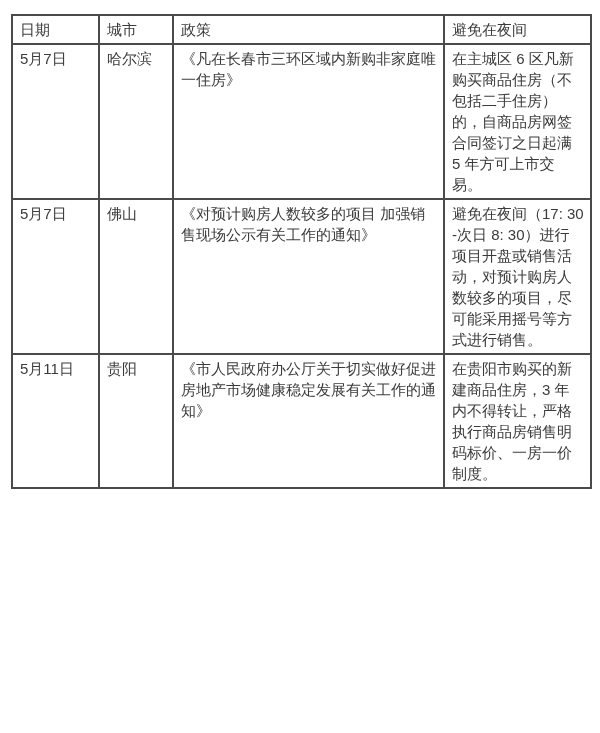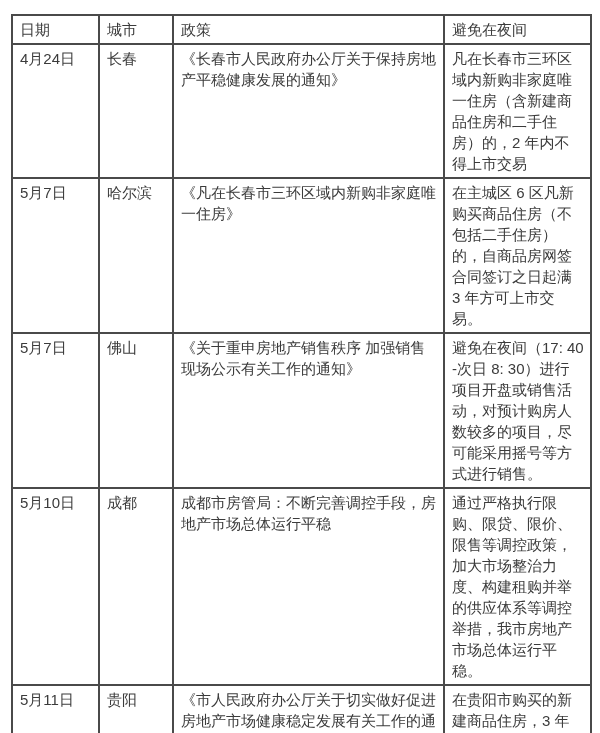--- a/index.html
+++ b/index.html
@@ -60,43 +60,31 @@
     </colgroup>
     <thead>
       <tr class="hdr-row">
         <th>日期</th>
         <th>城市</th>
         <th>政策</th>
         <th>避免在夜间</th>
       </tr>
     </thead>
     <tbody>
-      <tr class="row-0">
-        <td>4月24日</td>
-        <td>长春</td>
-        <td>《长春市人民政府办公厅关于保持房地产平稳健康发展的通知》</td>
-        <td>凡在长春市三环区域内新购非家庭唯一住房（含新建商品住房和二手住房）的，2 年内不得上市交易</td>
-      </tr>
       <tr class="row-1">
         <td>5月7日</td>
         <td>哈尔滨</td>
         <td>《凡在长春市三环区域内新购非家庭唯一住房》</td>
-        <td>在主城区 6 区凡新购买商品住房（不包括二手住房）的，自商品房网签合同签订之日起满 3 年方可上市交易。</td>
+        <td>在主城区 6 区凡新购买商品住房（不包括二手住房）的，自商品房网签合同签订之日起满 5 年方可上市交易。</td>
       </tr>
       <tr class="row-2">
         <td>5月7日</td>
         <td>佛山</td>
-        <td>《关于重申房地产销售秩序 加强销售现场公示有关工作的通知》</td>
-        <td>避免在夜间（17: 40-次日 8: 30）进行项目开盘或销售活动，对预计购房人数较多的项目，尽可能采用摇号等方式进行销售。</td>
-      </tr>
-      <tr class="row-3">
-        <td>5月10日</td>
-        <td>成都</td>
-        <td>成都市房管局：不断完善调控手段，房地产市场总体运行平稳</td>
-        <td>通过严格执行限购、限贷、限价、限售等调控政策，加大市场整治力度、构建租购并举的供应体系等调控举措，我市房地产市场总体运行平稳。</td>
+        <td>《对预计购房人数较多的项目 加强销售现场公示有关工作的通知》</td>
+        <td>避免在夜间（17: 30-次日 8: 30）进行项目开盘或销售活动，对预计购房人数较多的项目，尽可能采用摇号等方式进行销售。</td>
       </tr>
       <tr class="row-4">
         <td>5月11日</td>
         <td>贵阳</td>
         <td>《市人民政府办公厅关于切实做好促进房地产市场健康稳定发展有关工作的通知》</td>
         <td>在贵阳市购买的新建商品住房，3 年内不得转让，严格执行商品房销售明码标价、一房一价制度。</td>
       </tr>
     </tbody>
   </table>
 </div>

